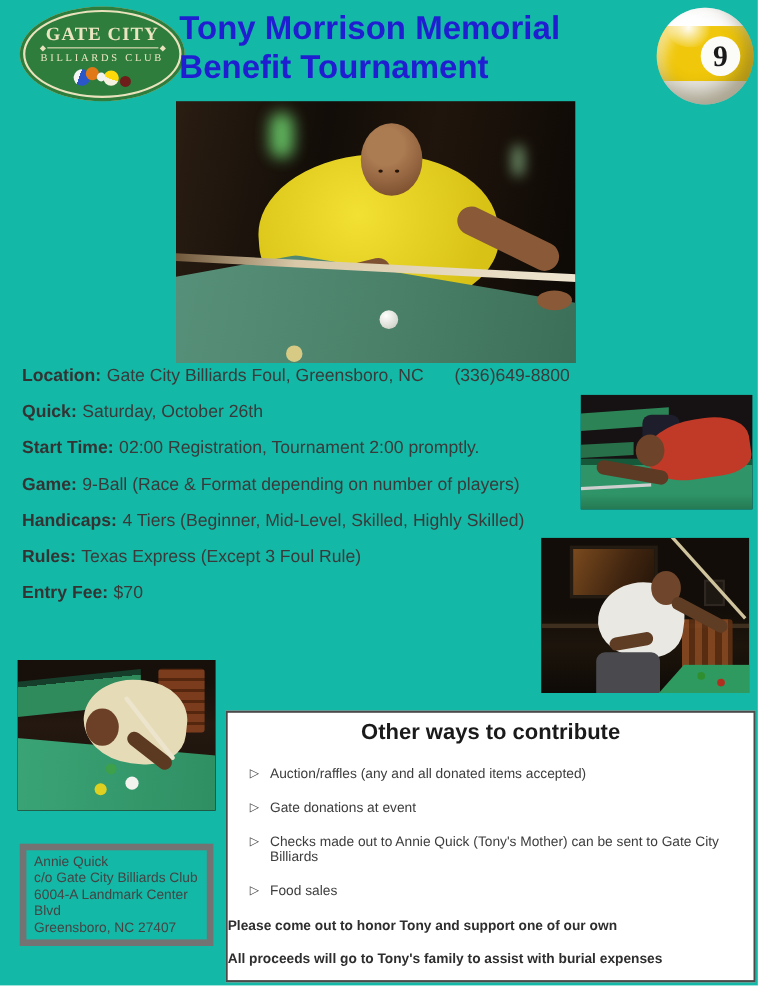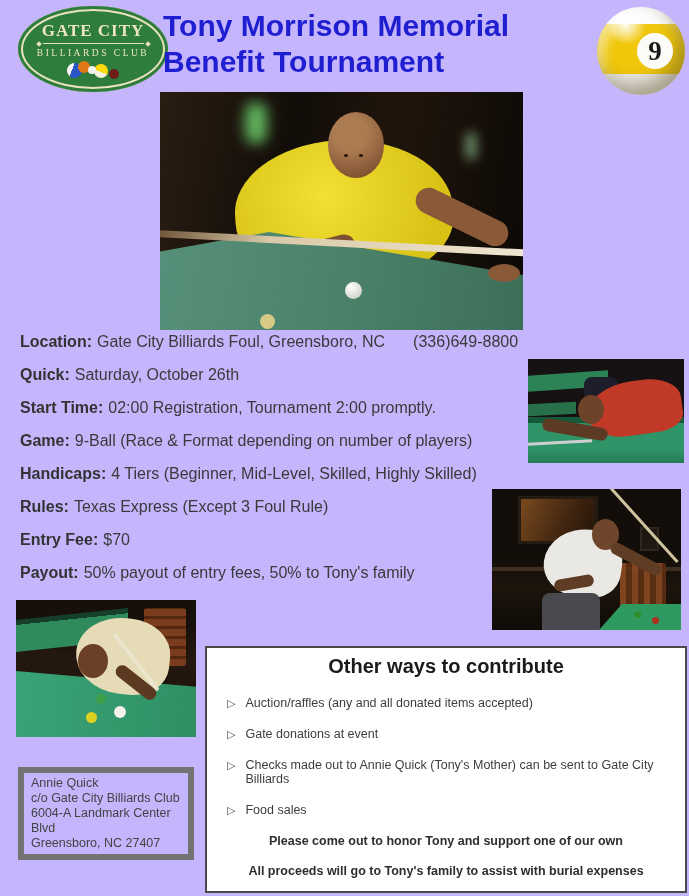--- a/index.html
+++ b/index.html
@@ -1,16 +1,16 @@
 <!DOCTYPE html>
 <html><head>
 <meta charset="utf-8">
 <style>
   html,body{margin:0;padding:0;background:#fff;}
-  .page{position:relative;width:689px;height:896px;background:#c4b5fd;overflow:hidden;
+  .page{position:relative;width:689px;height:896px;background:#14b8a6;overflow:hidden;
         font-family:"Liberation Sans", sans-serif;color:#333;}
 
   
   .logo{position:absolute;left:18px;top:6px;width:150px;height:86px;background:#2e7d3c;
         border-radius:50%;box-shadow:inset 0 0 0 3px #2e7d3c, inset 0 0 0 5px #e9e2bd;
         display:flex;flex-direction:column;align-items:center;justify-content:center;}
   .logo-line1{font-family:"Liberation Serif", serif;font-weight:bold;font-size:17px;
         color:#ece5c2;letter-spacing:1px;margin-top:2px;}
   .logo-divider{display:flex;align-items:center;width:78%;margin:1px 0 2px;}
   .logo-divider .bar{flex:1;height:1px;background:#e9e2bd;}
@@ -123,21 +123,21 @@
   .addr p{margin:0;}
 
   
   .cbox{position:absolute;left:205px;top:646px;width:482px;height:247px;box-sizing:border-box;
         border:2px solid #4a4a4a;background:#fff;}
   .cb-title{margin:7px 0 0;text-align:center;font-size:20px;font-weight:bold;color:#1a1a1a;}
   .cb-bullets{margin:18px 0 0;padding:0 14px 0 20px;list-style:none;}
   .cb-bullets li{display:flex;align-items:flex-start;margin-bottom:17px;
         font-size:12.5px;line-height:14px;color:#3d3d3d;}
   .cb-tri{color:#444;font-size:11px;margin-right:10px;line-height:14px;}
-  .cb-footer p{margin:16px 0 16px;text-align:center;font-weight:bold;font-size:12.5px;color:#2e2e2e;}
+  .cb-footer p{margin:16px 0 16px;text-align:left;font-weight:bold;font-size:12.5px;color:#2e2e2e;}
 </style>
 </head>
 <body>
 
 <div class="page">
 
   <div class="logo">
     <div class="logo-line1">GATE CITY</div>
     <div class="logo-divider">
       <span class="diamond"></span>
@@ -180,21 +180,20 @@
   </div>
 
   <div class="info">
     <p><b>Location:</b><span>Gate City Billiards Foul, Greensboro, NC</span><span class="phone">(336)649-8800</span></p>
     <p><b>Quick:</b><span>Saturday, October 26th</span></p>
     <p><b>Start Time:</b><span>02:00 Registration, Tournament 2:00 promptly.</span></p>
     <p><b>Game:</b><span>9-Ball (Race &amp; Format depending on number of players)</span></p>
     <p><b>Handicaps:</b><span>4 Tiers (Beginner, Mid-Level, Skilled, Highly Skilled)</span></p>
     <p><b>Rules:</b><span>Texas Express (Except 3 Foul Rule)</span></p>
     <p><b>Entry Fee:</b><span>$70</span></p>
-    <p><b>Payout:</b><span>50% payout of entry fees, 50% to Tony's family</span></p>
   </div>
 
   <div class="photo p2">
     <div class="p2-t1"></div>
     <div class="p2-t2"></div>
     <div class="p2-fig"></div>
     <div class="p2-felt"></div>
     <div class="p2-shirt"></div>
     <div class="p2-head"></div>
     <div class="p2-arm"></div>

